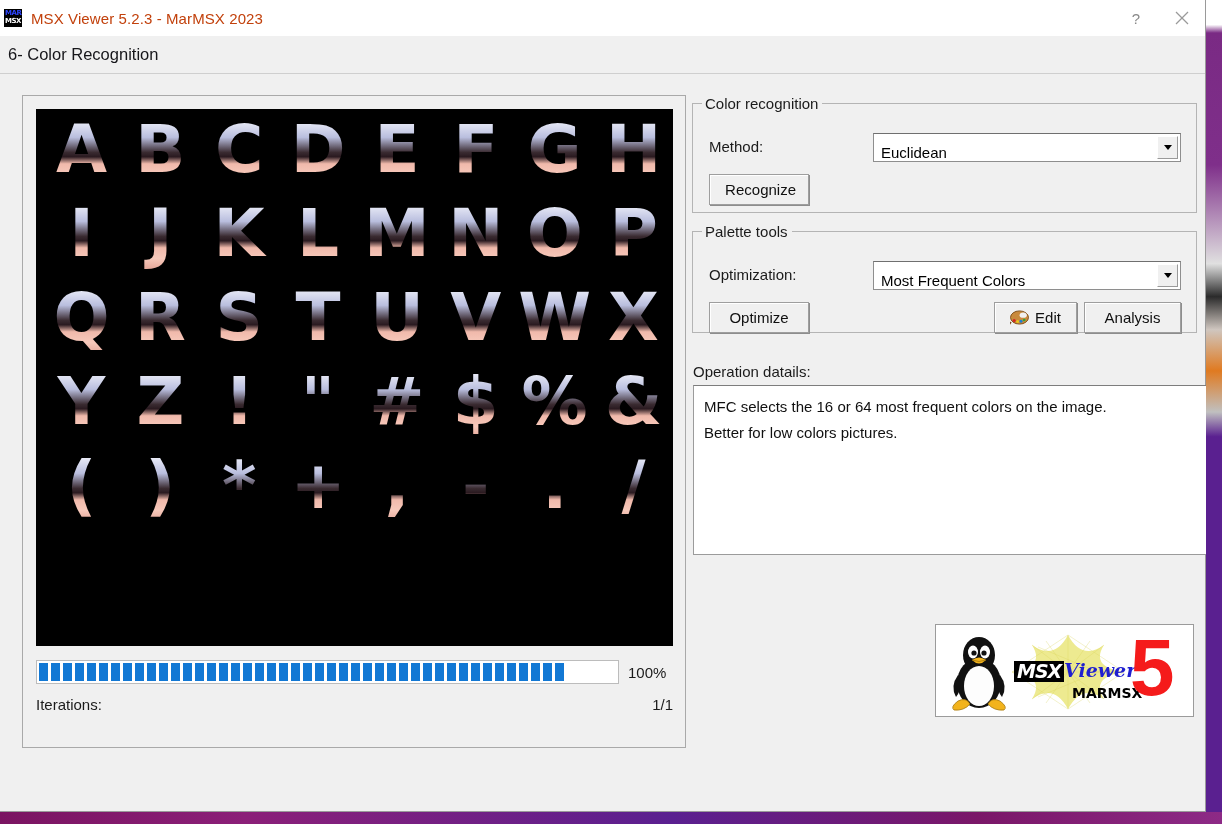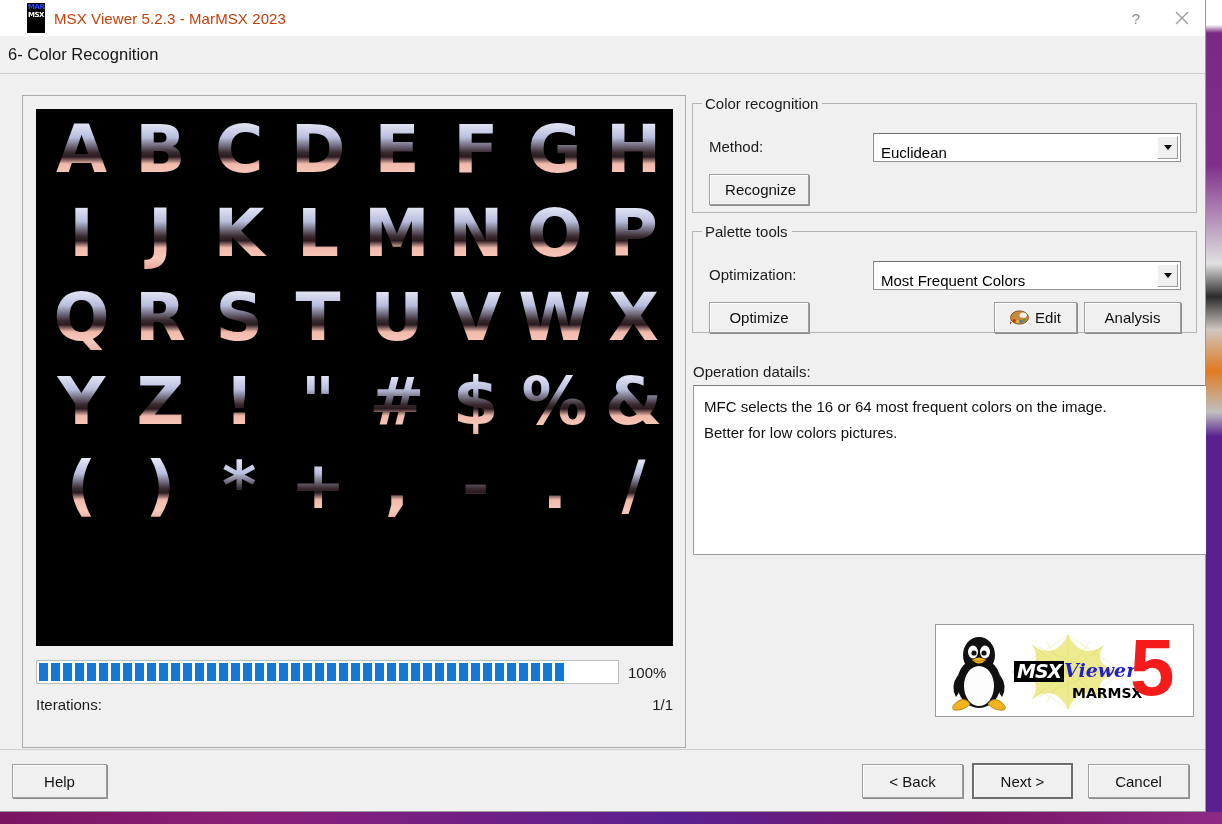--- a/index.html
+++ b/index.html
@@ -29,22 +29,22 @@
   }
 
   
   #titlebar {
     height: 36px; min-height:36px;
     background: #ffffff;
     display: flex; align-items: center;
     position: relative;
   }
   #app-icon {
-    width: 18px; height: 30px;
-    margin-left: 27px; margin-right: 9px;
+    width: 18px; height: 18px;
+    margin-left: 4px; margin-right: 9px;
     background: #000;
     position: relative;
     flex: 0 0 auto;
     overflow:hidden;
   }
   #app-icon .l1, #app-icon .l2 {
     position: absolute; left: 1px; width: 16px; height: 7px;
     font-family: "DejaVu Sans", sans-serif;
     font-size: 7px; font-weight: bold; line-height: 7px;
     letter-spacing: -0.5px;
@@ -558,32 +558,18 @@
             <div id="msx-word">MSX</div>
             <div id="viewer-word">Viewer</div>
             <div id="marmsx-word">MARMSX</div>
           </div>
           <div id="big5">5</div>
         </div>
 
       </div>
     </div>
 
-    <div id="footer">
-      <div class="btn" id="btn-help">
-        <span>Help</span>
-      </div>
-      <div class="btn" id="btn-back">
-        <span>&lt; Back</span>
-      </div>
-      <div class="btn default" id="btn-next">
-        <span>Next &gt;</span>
-      </div>
-      <div class="btn" id="btn-cancel">
-        <span>Cancel</span>
-      </div>
-    </div>
 
   </div>
 
   <div id="right-strip"></div>
   <div id="bottom-strip"></div>
 </div>
 
 </body></html>

